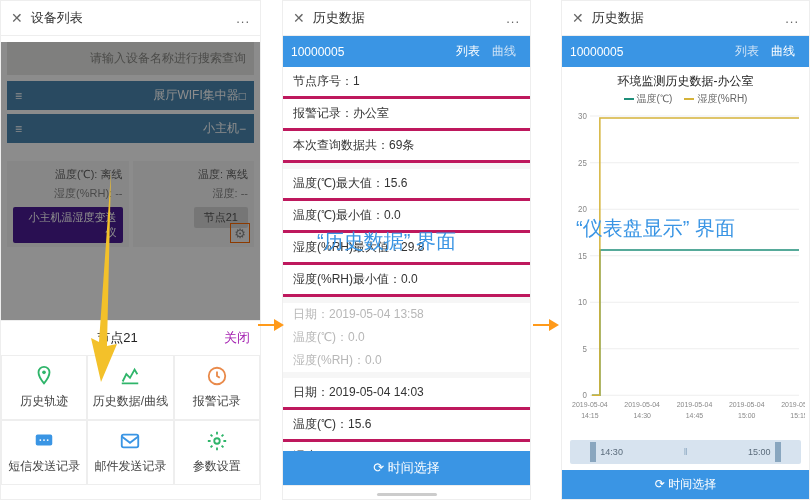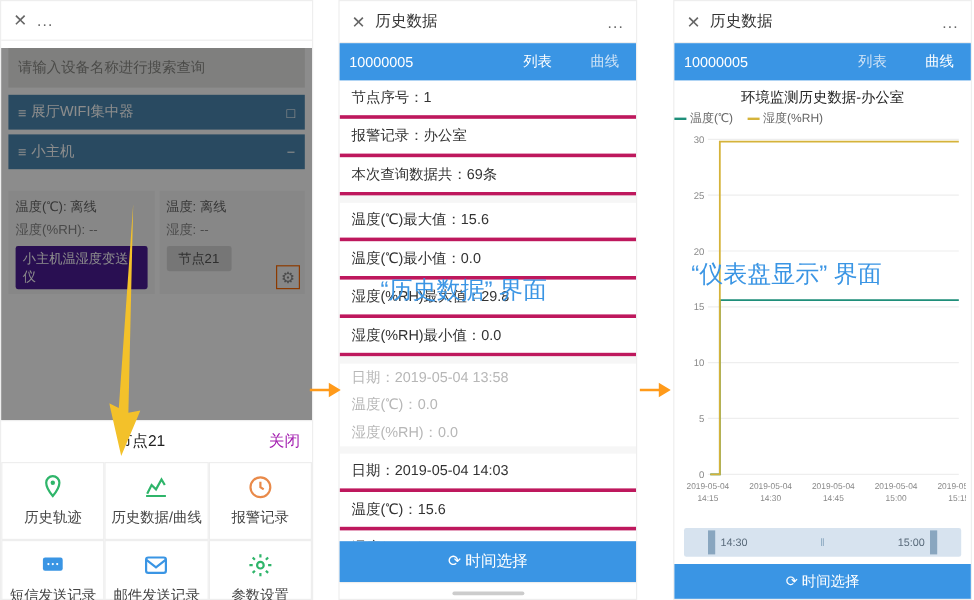--- a/index.html
+++ b/index.html
@@ -5,21 +5,21 @@
   * { box-sizing: border-box; margin: 0; padding: 0; }
   body { font-family: -apple-system, "Helvetica Neue", Arial, sans-serif; background: #fff; width: 812px; height: 500px; position: relative; font-size: 12px; color: #333; }
   .panel { position: absolute; background: #fff; border: 1px solid #eee; }
 
   
   .p1 { left: 0; top: 0; width: 261px; height: 500px; }
   .hdr { display: flex; align-items: center; padding: 8px 10px; border-bottom: 1px solid #eee; font-size: 13px; }
   .hdr .close { margin-right: 8px; font-size: 14px; color: #666; }
   .hdr .title { flex: 1; color: #333; }
   .hdr .more { color: #666; letter-spacing: 1px; }
-  .p1 .body-top { position: relative; height: 310px; }
+  .p1 .body-top { position: relative; height: 278px; text-align: right; }
   .overlay { position: absolute; inset: 0; background: rgba(0,0,0,0.45); pointer-events:none; }
   .search { margin: 6px; padding: 8px; background: #e7e7e5; color: #8a8a86; font-size: 12px; }
   .grouprow { display:flex; align-items:center; margin: 0 6px 4px; padding: 6px 8px; background:#4b88b1; color:#fff; font-size:12px; }
   .grouprow .bars { margin-right:6px; letter-spacing:-2px; }
   .grouprow .gtitle { flex:1; }
   .cardrow { display:flex; gap:4px; margin: 18px 6px; }
   .card { flex:1; background:#f6f6f6; padding:6px 6px 4px; font-size:11px; color:#555; position:relative; }
   .card .l1 { color:#666; margin-bottom:4px;}
   .card .l2 { color:#888; margin-bottom:6px;}
   .tagbtn { display:inline-block; background:#4c1d95; color:#fff; padding:3px 6px; font-size:11px; border-radius:2px;}
@@ -33,54 +33,55 @@
   .sheet-hdr .cl { color:#a21caf; font-size:13px; }
   .sheet-grid { display:grid; grid-template-columns:1fr 1fr 1fr; }
   .sheet-cell { border:1px solid #eee; height:65px; display:flex; flex-direction:column; align-items:center; justify-content:center; gap:6px; font-size:12px; color:#444; }
   .sheet-cell .ico { width:22px; height:22px; display:flex; align-items:center; justify-content:center; }
   .ico svg { width:22px; height:22px; }
 
   
   .p2 { left: 282px; top: 0; width: 249px; height: 500px; display:flex; flex-direction:column; }
   .bluebar { display:flex; align-items:center; background:#3a95e4; color:#fff; padding:7px 8px; font-size:12px; }
   .bluebar .id { flex:1; }
-  .bluebar .tab { padding:0 6px;margin-left:20px; }
+  .bluebar .tab { padding:0 6px; }
   .bluebar .tab.active { color:#fff; }
   .bluebar .tab.inactive { color:#cfe3f6; }
   .p2 .rows { flex:1; overflow:hidden; }
   .row1 { padding:6px 10px; font-size:12px; color:#333; border-bottom:3px solid #be185d; }
   .row1.dim { color:#b7b7b7; border:none; padding:3px 10px;}
   .group-sep { height:6px; background:#f6f6f6; }
   .timebtn { background:#3a95e4; color:#fff; text-align:center; padding:8px 0; font-size:13px; }
   .navpill { height:14px; border-top:1px solid #eee; position:relative; }
   .navpill::after { content:""; position:absolute; left:50%; bottom:3px; transform:translateX(-50%); width:60px; height:3px; background:#ccc; border-radius:2px; }
 
   
   .p3 { left: 561px; top: 0; width: 249px; height: 500px; display:flex; flex-direction:column; }
   .chart-title { text-align:center; font-size:12px; padding:6px 0 2px; color:#222; }
-  .legend { display:flex; gap:12px; justify-content:flex-start; font-size:10px; color:#666; padding-bottom:4px;}
+  .legend { display:flex; gap:12px; justify-content:center; font-size:10px; color:#666; padding-bottom:4px;}
   .legend .sw { display:inline-block; width:10px; height:2px; vertical-align:middle; margin-right:3px;}
   .chartbox { flex:1; position:relative; margin:0 4px; }
   .chartbox svg { width:100%; height:100%; }
   .slider { height:24px; margin:4px 8px; background:#d7e3ef; position:relative; border-radius:2px; display:flex; align-items:center; justify-content:space-around; font-size:9px; color:#5a6b7b;}
   .slider .handle { position:absolute; top:2px; width:6px; height:20px; background:#89a6bf;}
   .slider .handle.l { left:20px;} .slider .handle.r { right:20px;}
   .timebtn2 { background:#3a95e4; color:#fff; text-align:center; padding:6px 0; font-size:12px; margin-top:2px;}
 
   
   .callout { position:absolute; font-size:20px; color:#3a95e4; font-weight:500; white-space:nowrap; }
   .arrow-right { position:absolute; width:26px; height:14px; }
   .arrow-right svg { width:100%; height:100%; }
 </style>
 </head>
 <body>
 
 <div class="panel p1">
   <div class="hdr">
     <span class="close">✕</span>
+    <span class="title">设备列表</span>
     <span class="more">...</span>
   </div>
   <div class="body-top">
     <div class="search">请输入设备名称进行搜索查询</div>
     <div class="grouprow">
       <span class="bars">≡</span>
       <span class="gtitle">展厅WIFI集中器</span>
       <span>□</span>
     </div>
     <div class="grouprow">

